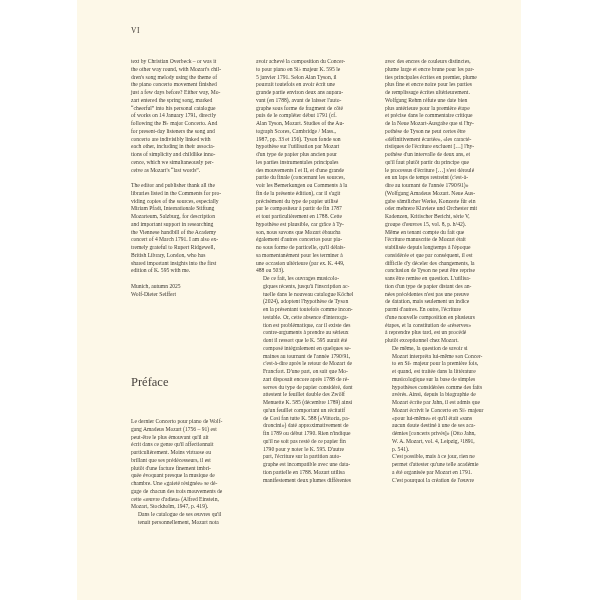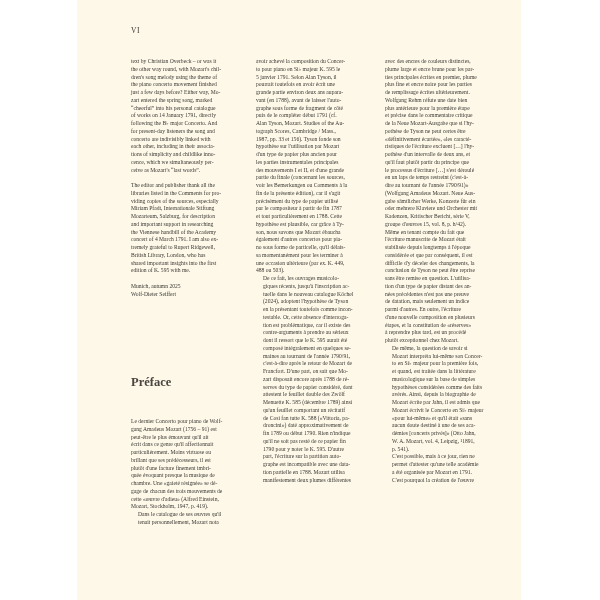--- a/index.html
+++ b/index.html
@@ -20,21 +20,21 @@
     font-size: 5.6px; line-height: 7.75px; color: #3c3833;
   }
   .col p { margin: 0; }
   .col1 { left: 131px; width: 116px; }
   .col2 { left: 256px; width: 120px; }
   .col3 { left: 385px; width: 120px; }
   .para-gap { height: 7.75px; }
   .indent { text-indent: 7px; }
   .heading {
     position: absolute; left: 131px; top: 375px;
-    font-size: 12.5px; color: #4a4540; font-weight: bold; margin: 0;
+    font-size: 12.5px; color: #4a4540; font-weight: normal; margin: 0;
   }
   .fr-col1 {
     position: absolute; left: 131px; top: 418px; width: 116px;
     font-size: 5.6px; line-height: 7.75px; color: #3c3833;
   }
   .fr-col1 p { margin: 0; }
   .line { display: block; white-space: nowrap; }
 </style>
 </head>
 <body>

